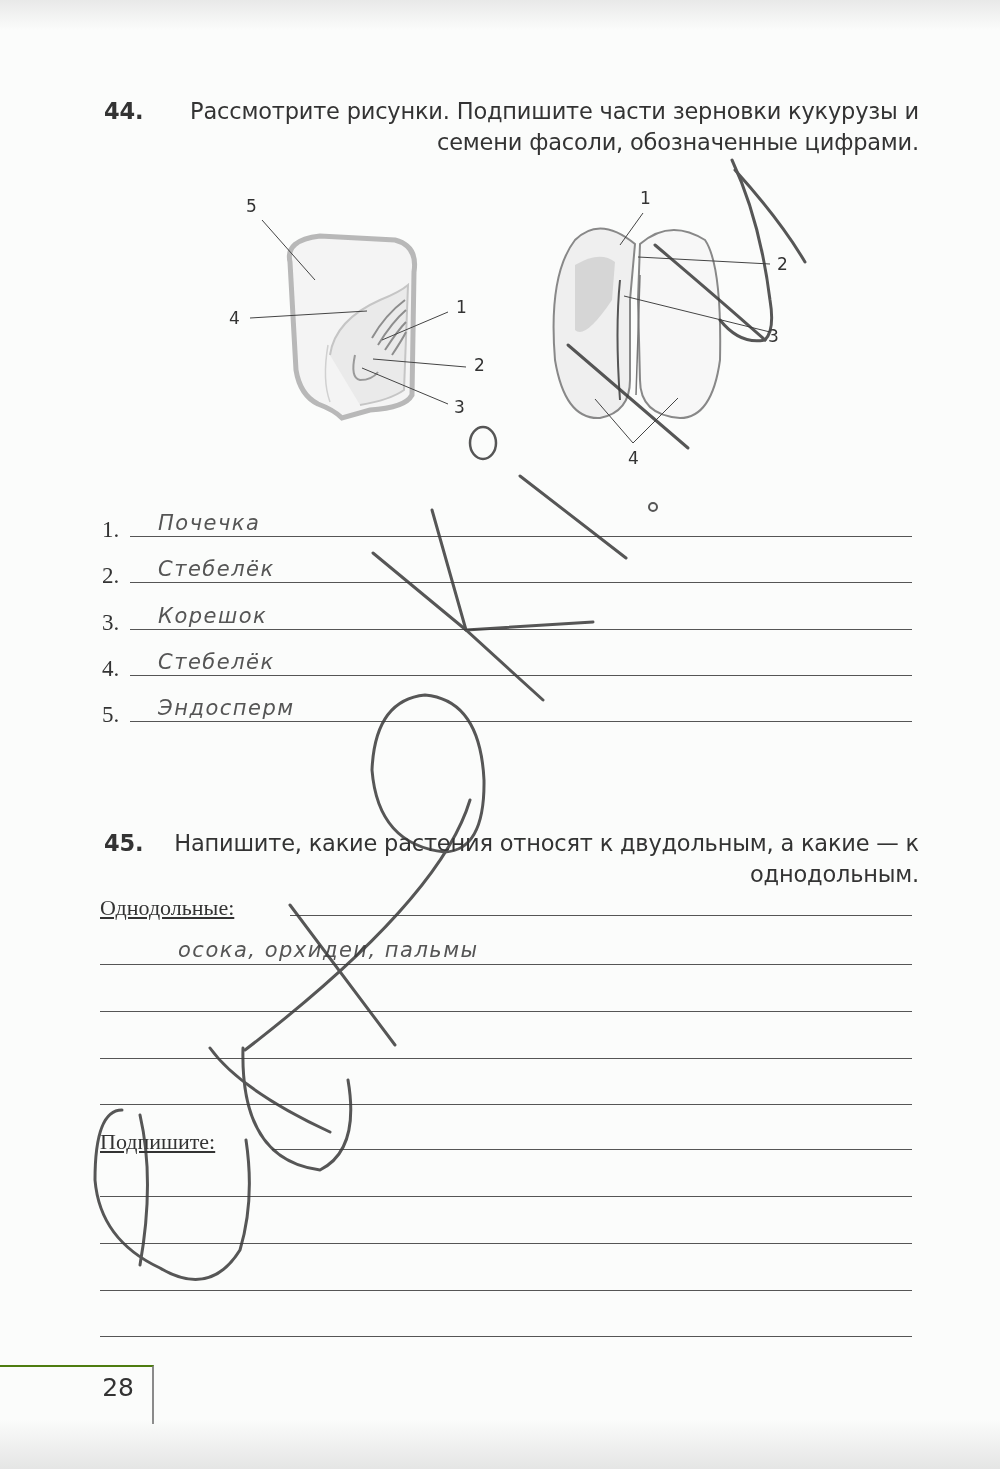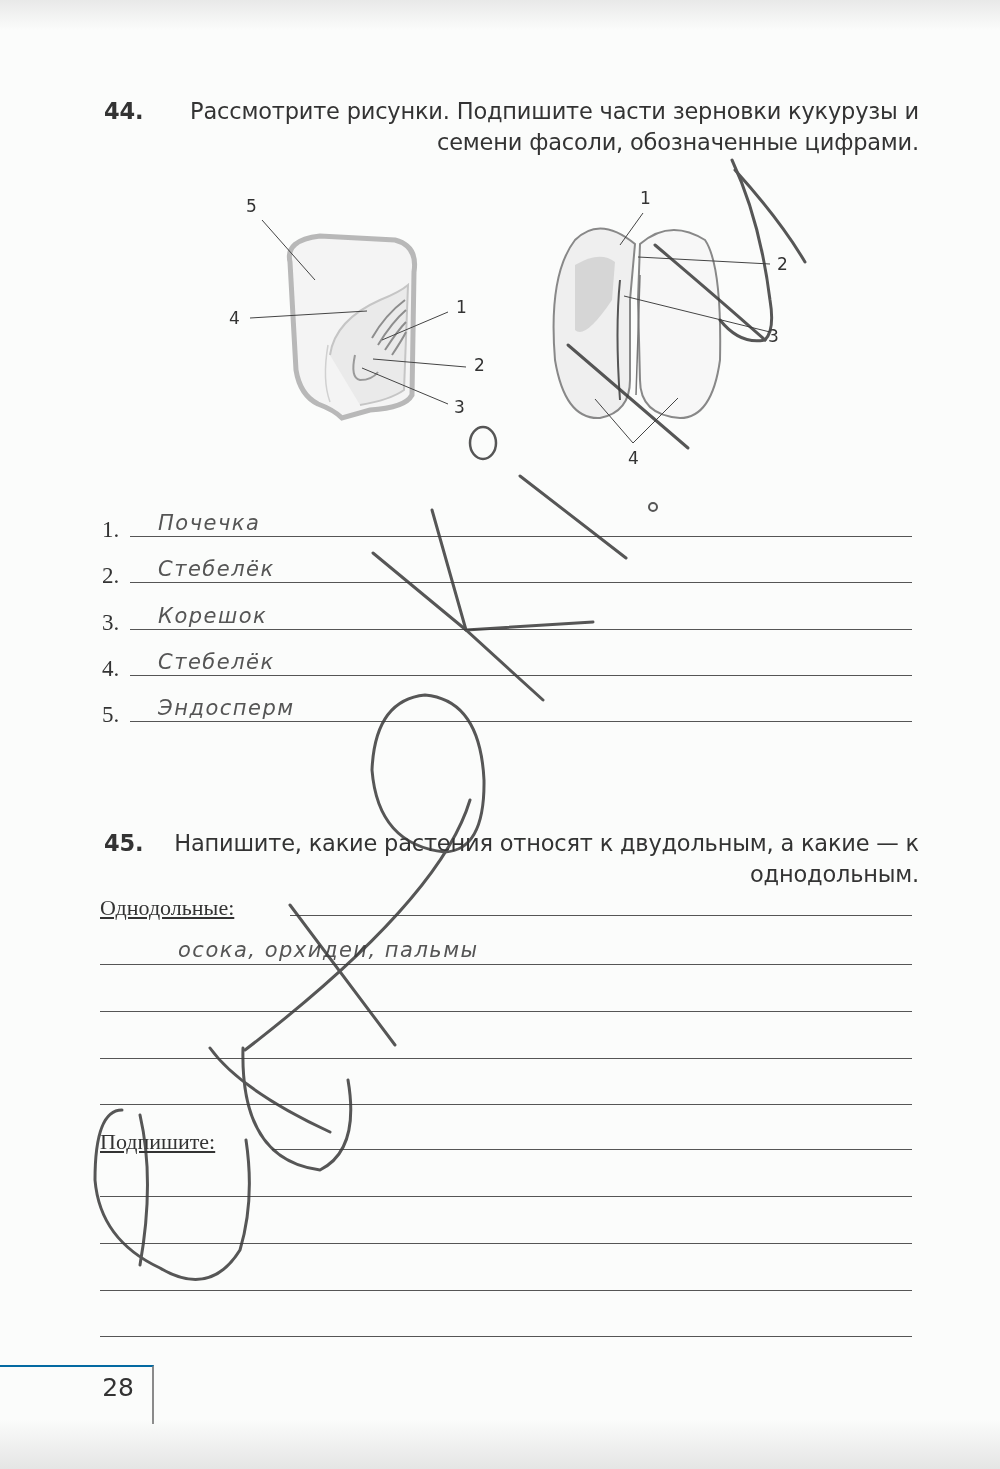--- a/index.html
+++ b/index.html
@@ -52,21 +52,21 @@
 
     .label-row { position: absolute; left: 100px; width: 812px; height: 40px; }
     .label-row .lbl {
       position: absolute; left: 0; bottom: -5px;
       font-family: "Liberation Serif", serif; font-size: 22px; color: #333; text-decoration: underline;
     }
     .label-row .line { position: absolute; bottom: 0; right: 0; border-bottom: 1.6px solid #555; }
 
     .page-box {
       position: absolute; left: 0; top: 1365px; width: 152px; height: 57px;
-      border-top: 2px solid #0369a1; border-right: 2px solid #8a8a8a;
+      border-top: 2px solid #4d7c0f; border-right: 2px solid #8a8a8a;
     }
     .page-num {
       position: absolute; right: 18px; top: 6px;
       font-family: "DejaVu Sans", sans-serif; font-size: 25px; color: #333;
     }
     .scribble { position: absolute; left: 0; top: 0; width: 1000px; height: 1469px; pointer-events: none; }
   </style>
 </head>
 <body>
 

